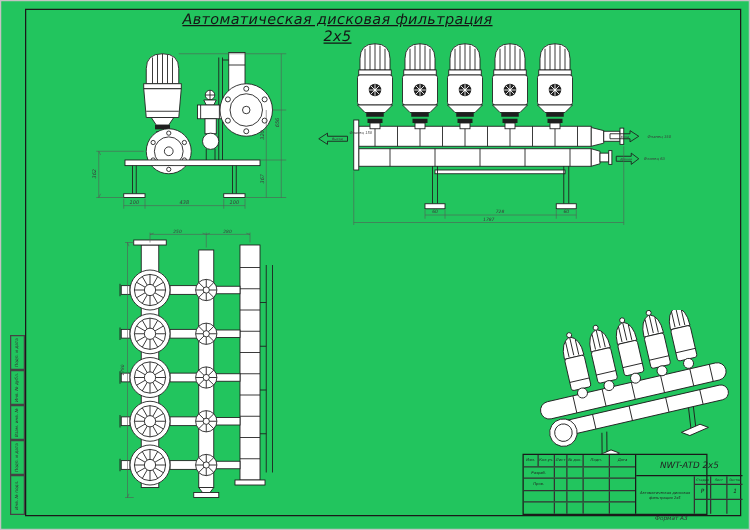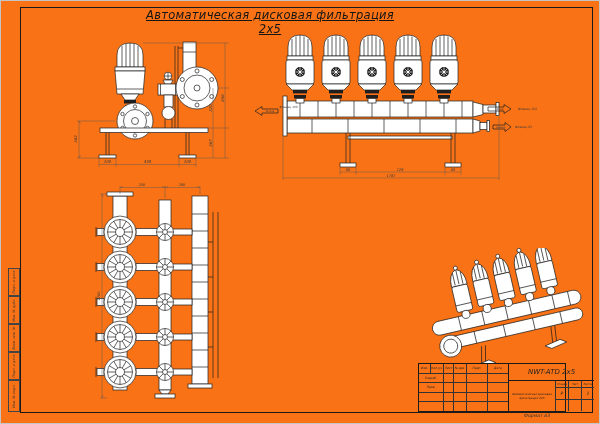--- a/index.html
+++ b/index.html
@@ -1,16 +1,16 @@
 <!DOCTYPE html>
 <html><head>
 <meta charset="utf-8">
 <style>
   html,body{margin:0;padding:0;background:#e9e9e9;}
-  .sheet{position:relative;width:600px;height:424px;background:#f97316;overflow:hidden;
+  .sheet{position:relative;width:600px;height:424px;background:#22c55e;overflow:hidden;
          font-family:"DejaVu Sans",sans-serif;box-shadow:inset 0 0 0 1px #c4c4c4;}
   .frame{position:absolute;left:20px;top:7px;width:571px;height:404px;border:1.3px solid #1a1a1a;}
   .vcol{position:absolute;left:8px;width:12px;border:0.8px solid #444;box-sizing:border-box;
         display:flex;align-items:center;justify-content:center;}
   .vcol span{transform:rotate(-90deg);white-space:nowrap;font-size:3.4px;font-style:italic;color:#333;}
   .title{position:absolute;left:140px;top:8px;width:260px;text-align:center;
          font-size:11.5px;font-style:italic;color:#151515;text-decoration:underline;letter-spacing:.3px;}
   svg{position:absolute;}
   svg text{font-family:"DejaVu Sans",sans-serif;font-style:italic;fill:#3a3a3a;}
   .ln{stroke:#1f1f1f;stroke-width:0.7;fill:none;}

